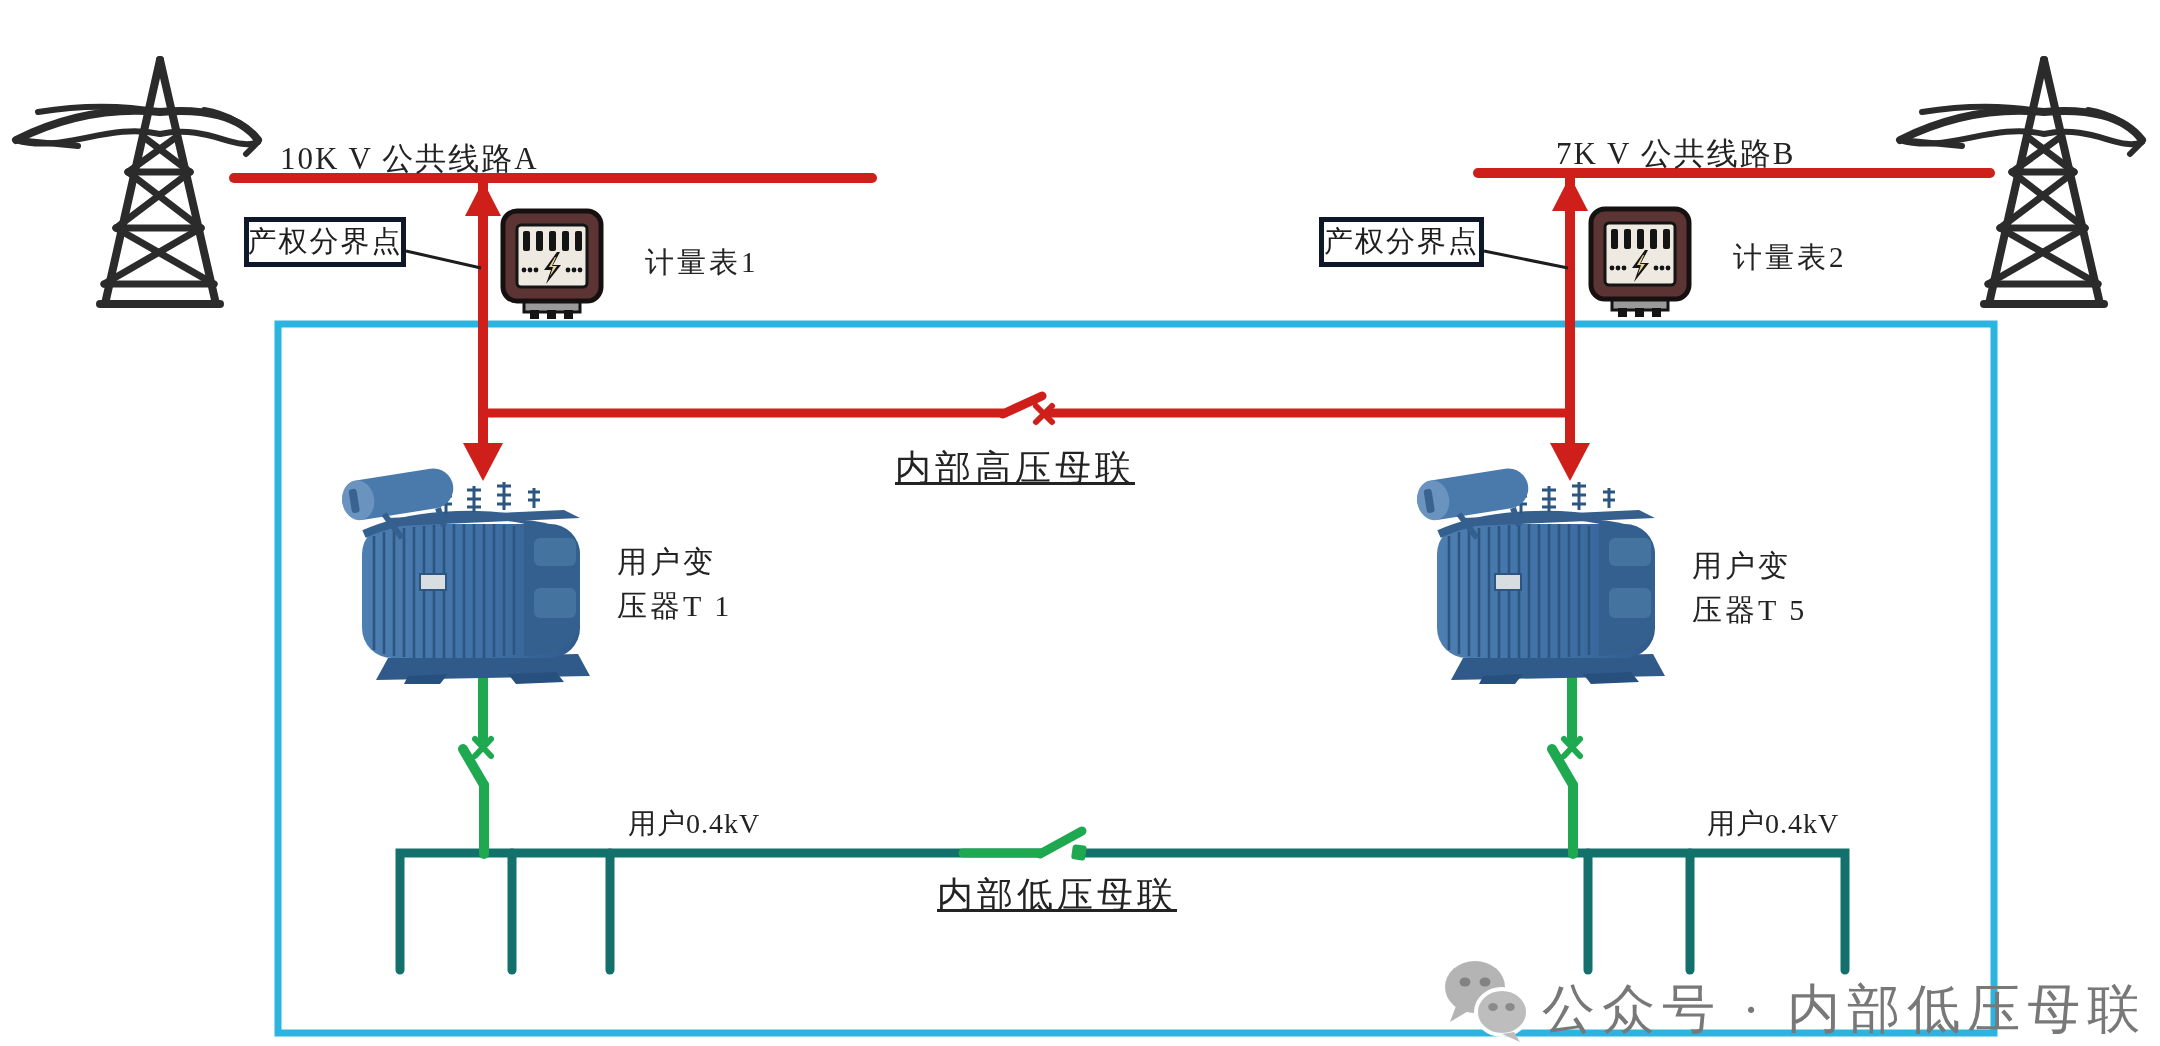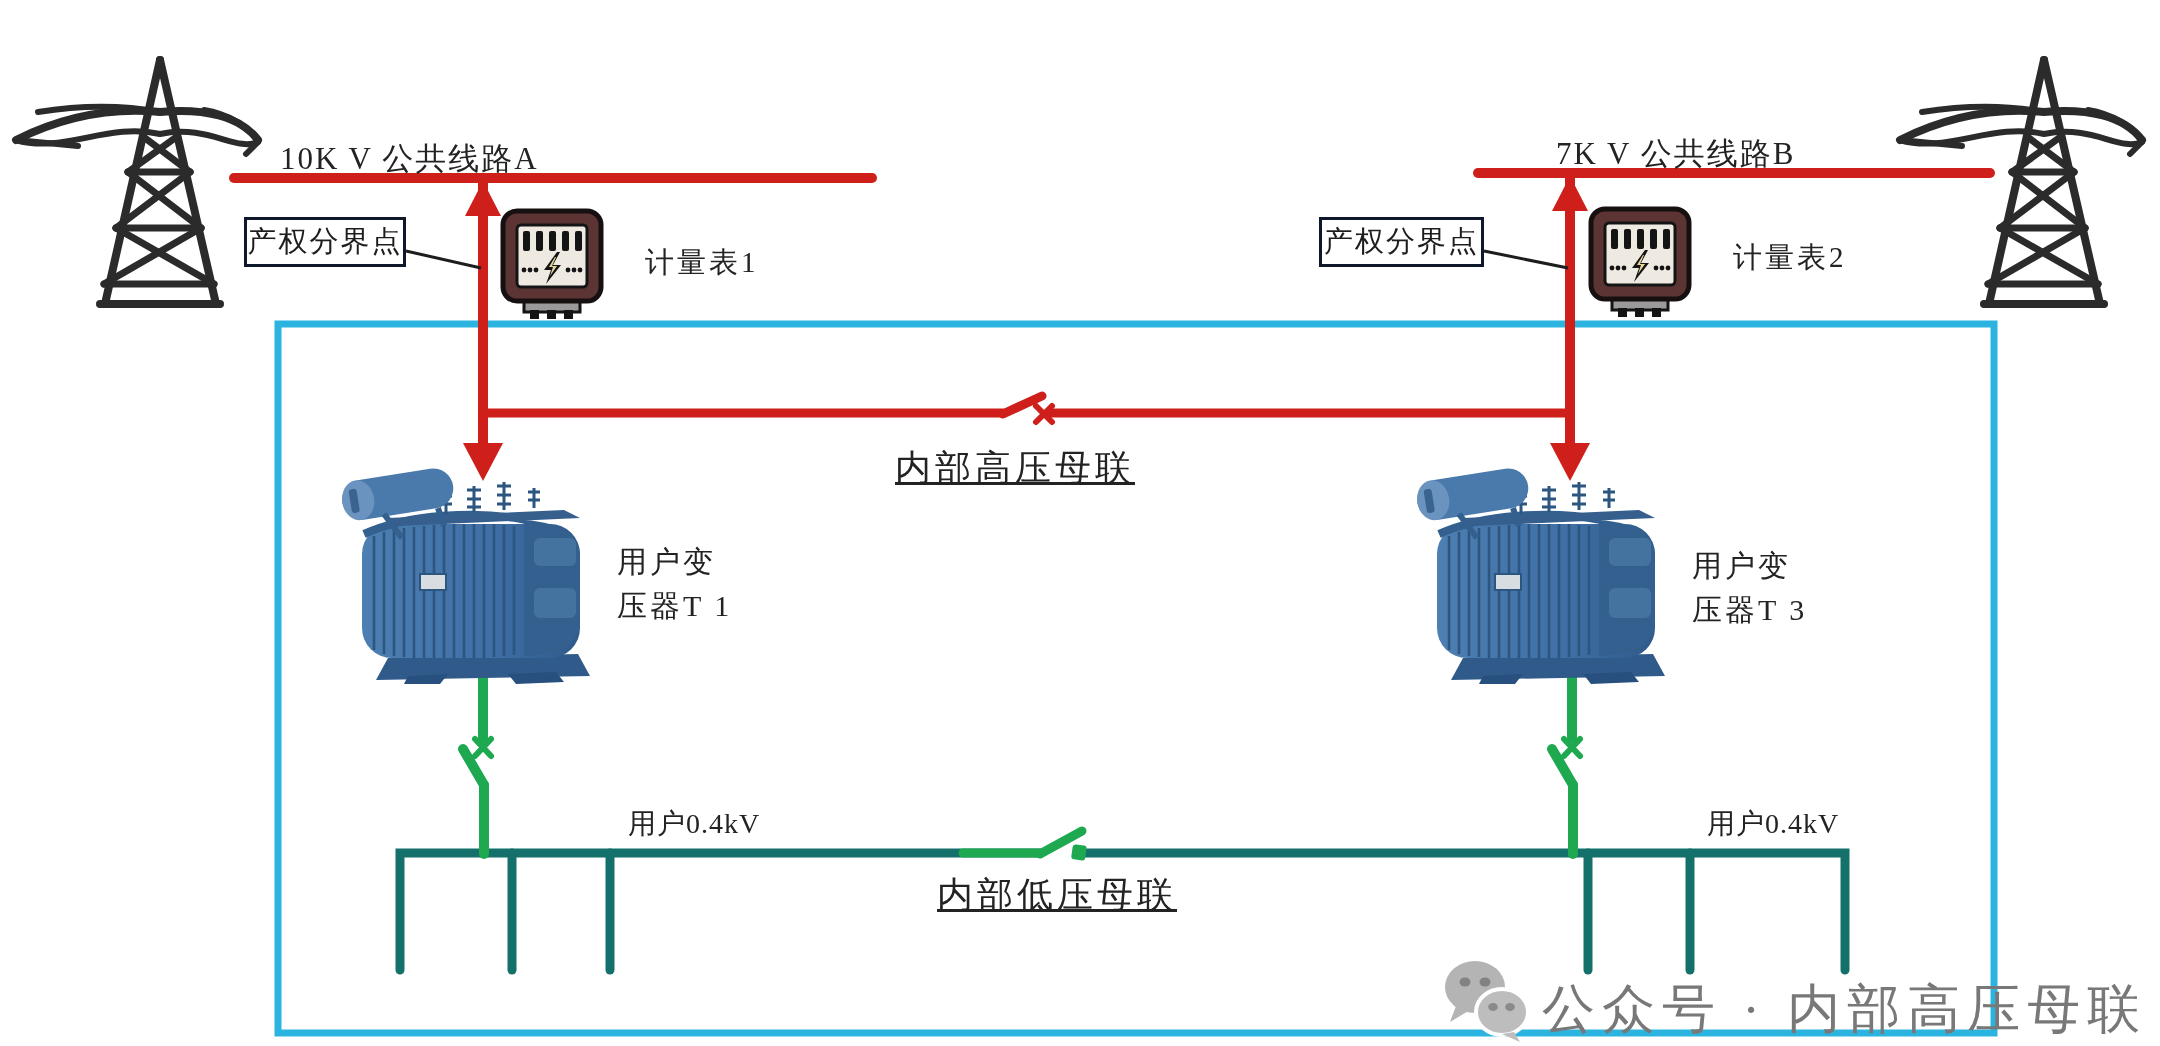--- a/index.html
+++ b/index.html
@@ -20,21 +20,21 @@
   }
   .lbl-line{font-size:31px;letter-spacing:2px;}
   .lbl-meter{font-size:29px;letter-spacing:3px;}
   .lbl-tie{font-size:36px;letter-spacing:4px;text-decoration:underline;}
   .lbl-xfmr{font-size:30px;line-height:44px;letter-spacing:3px;}
   .lbl-04{font-size:28px;letter-spacing:1px;}
   .boundary-box{
     position:absolute;
     box-sizing:border-box;
     background:#ffffff;
-    border:3px solid #0f172a;
+    border:5px solid #0f172a;
     font-size:29px;
     letter-spacing:2px;
     color:#1d1d1d;
     display:flex;align-items:center;justify-content:center;
     white-space:nowrap;
   }
   .watermark{
     position:absolute;
     left:1542px;top:934px;
     font-size:53px;
@@ -309,31 +309,31 @@
 
   <div class="lbl lbl-tie" style="left:895px;top:404px">内部高压母联</div>
   <div class="lbl lbl-tie" style="left:937px;top:831px">内部低压母联</div>
 
   <div class="lbl lbl-xfmr" style="left:617px;top:500px">
     <div>用户变</div>
     <div>压器T 1</div>
   </div>
   <div class="lbl lbl-xfmr" style="left:1692px;top:504px">
     <div>用户变</div>
-    <div>压器T 3</div>
+    <div>压器T 5</div>
   </div>
 
   <div class="lbl lbl-04" style="left:628px;top:765px">用户0.4kV</div>
   <div class="lbl lbl-04" style="left:1707px;top:765px">用户0.4kV</div>
 
   <svg class="layer" style="left:1444px;top:920px" width="88" height="82" viewBox="0 0 88 82">
     <ellipse cx="31" cy="27" rx="30" ry="26" fill="#b4b4b4"></ellipse>
     <polygon points="12,46 6,62 26,50" fill="#b4b4b4"></polygon>
     <ellipse cx="21" cy="22" rx="5.5" ry="4.5" fill="#828282"></ellipse>
     <ellipse cx="41" cy="22" rx="5.5" ry="4.5" fill="#828282"></ellipse>
     <ellipse cx="58" cy="52" rx="26" ry="23" fill="#bdbdbd" stroke="#ffffff" stroke-width="4"></ellipse>
     <polygon points="70,72 76,82 58,74" fill="#bdbdbd"></polygon>
     <ellipse cx="49" cy="47" rx="4.8" ry="4" fill="#8a8a8a"></ellipse>
     <ellipse cx="66" cy="47" rx="4.8" ry="4" fill="#8a8a8a"></ellipse>
   </svg>
-  <div class="watermark">公众号 · 内部高压母联</div>
+  <div class="watermark">公众号 · 内部低压母联</div>
 
 </div>
 
 </body></html>

